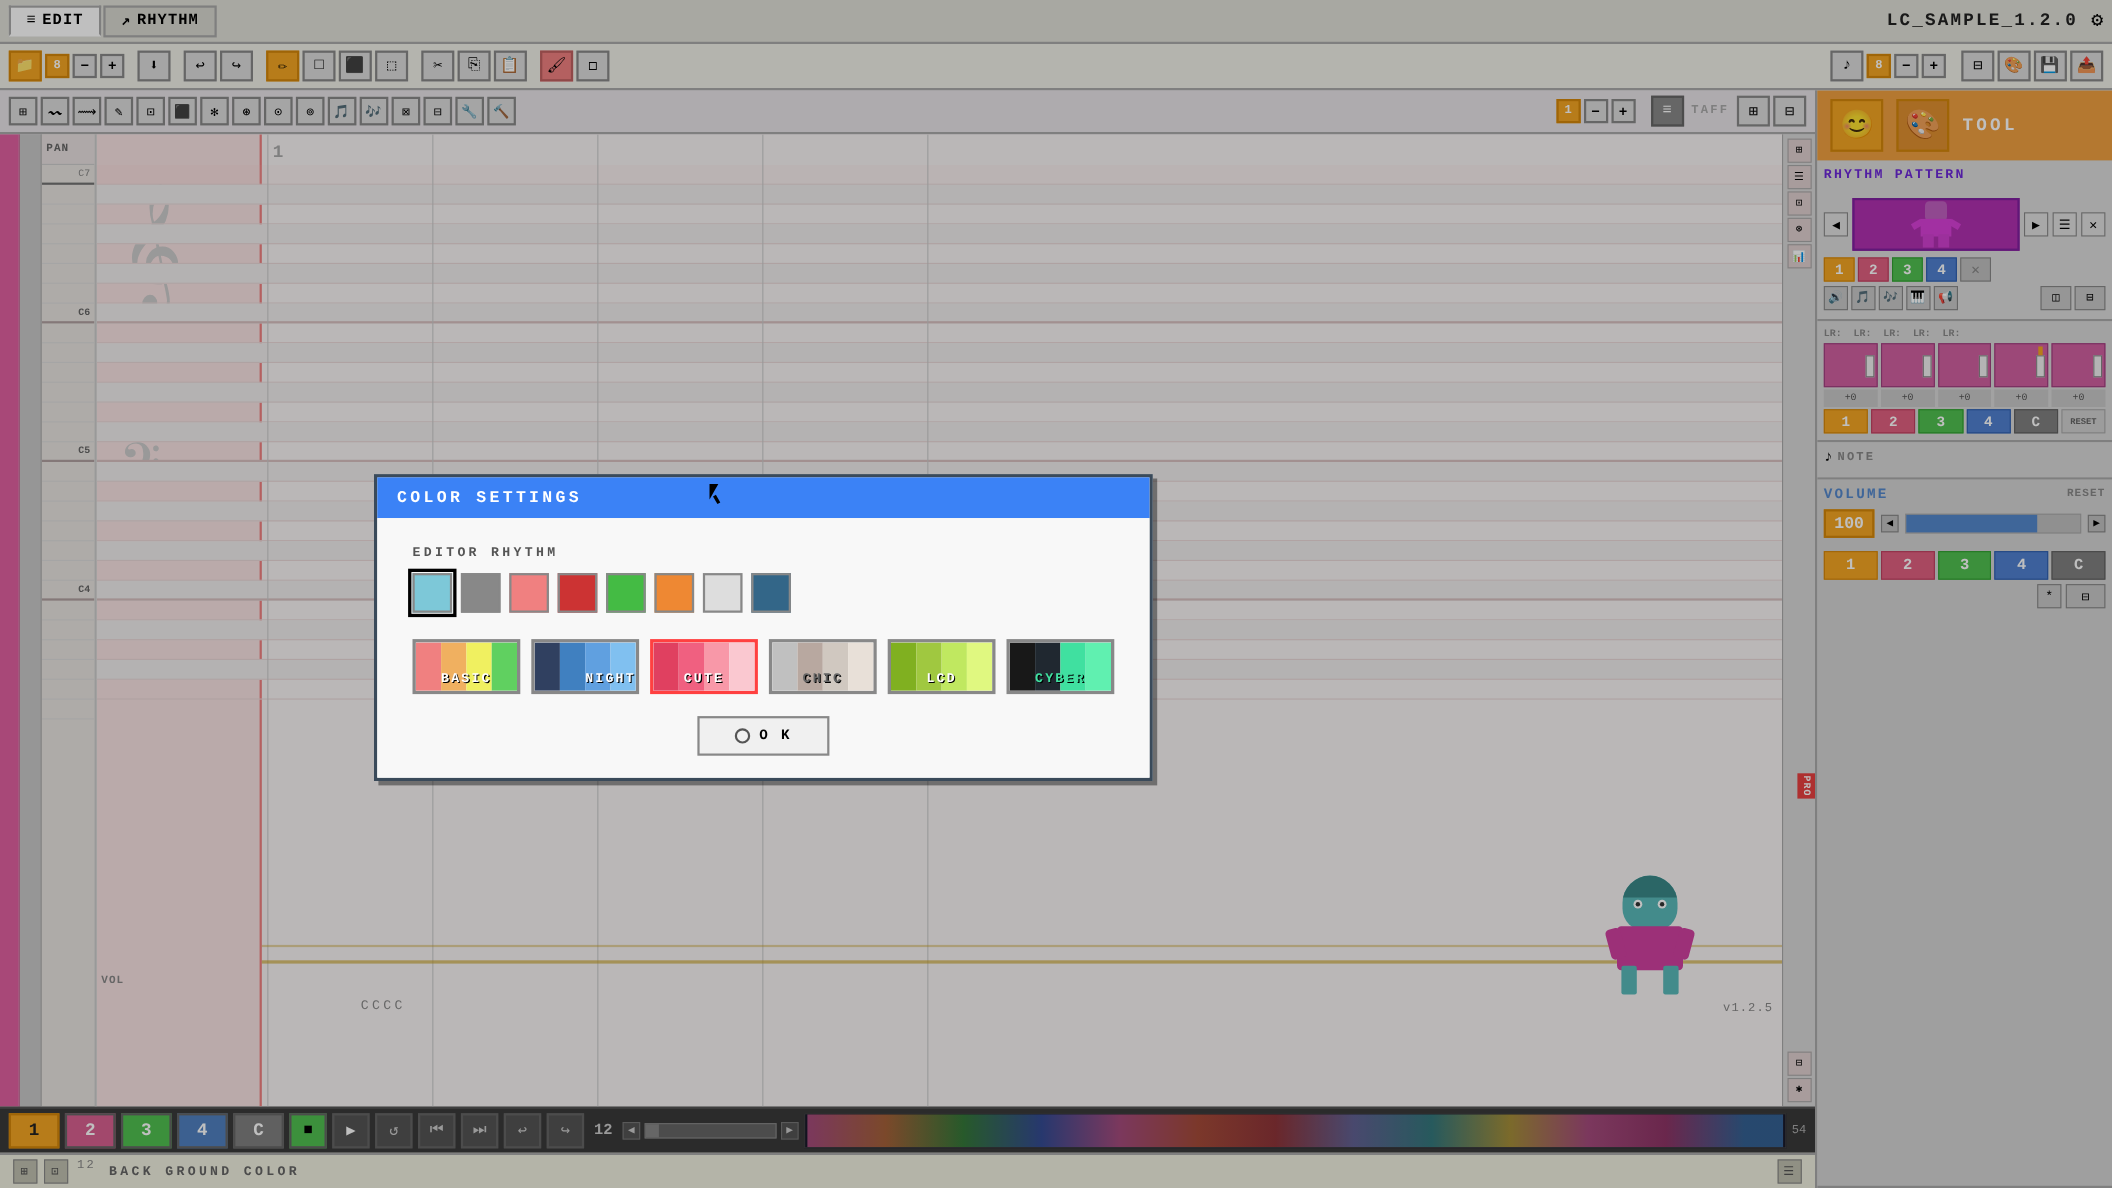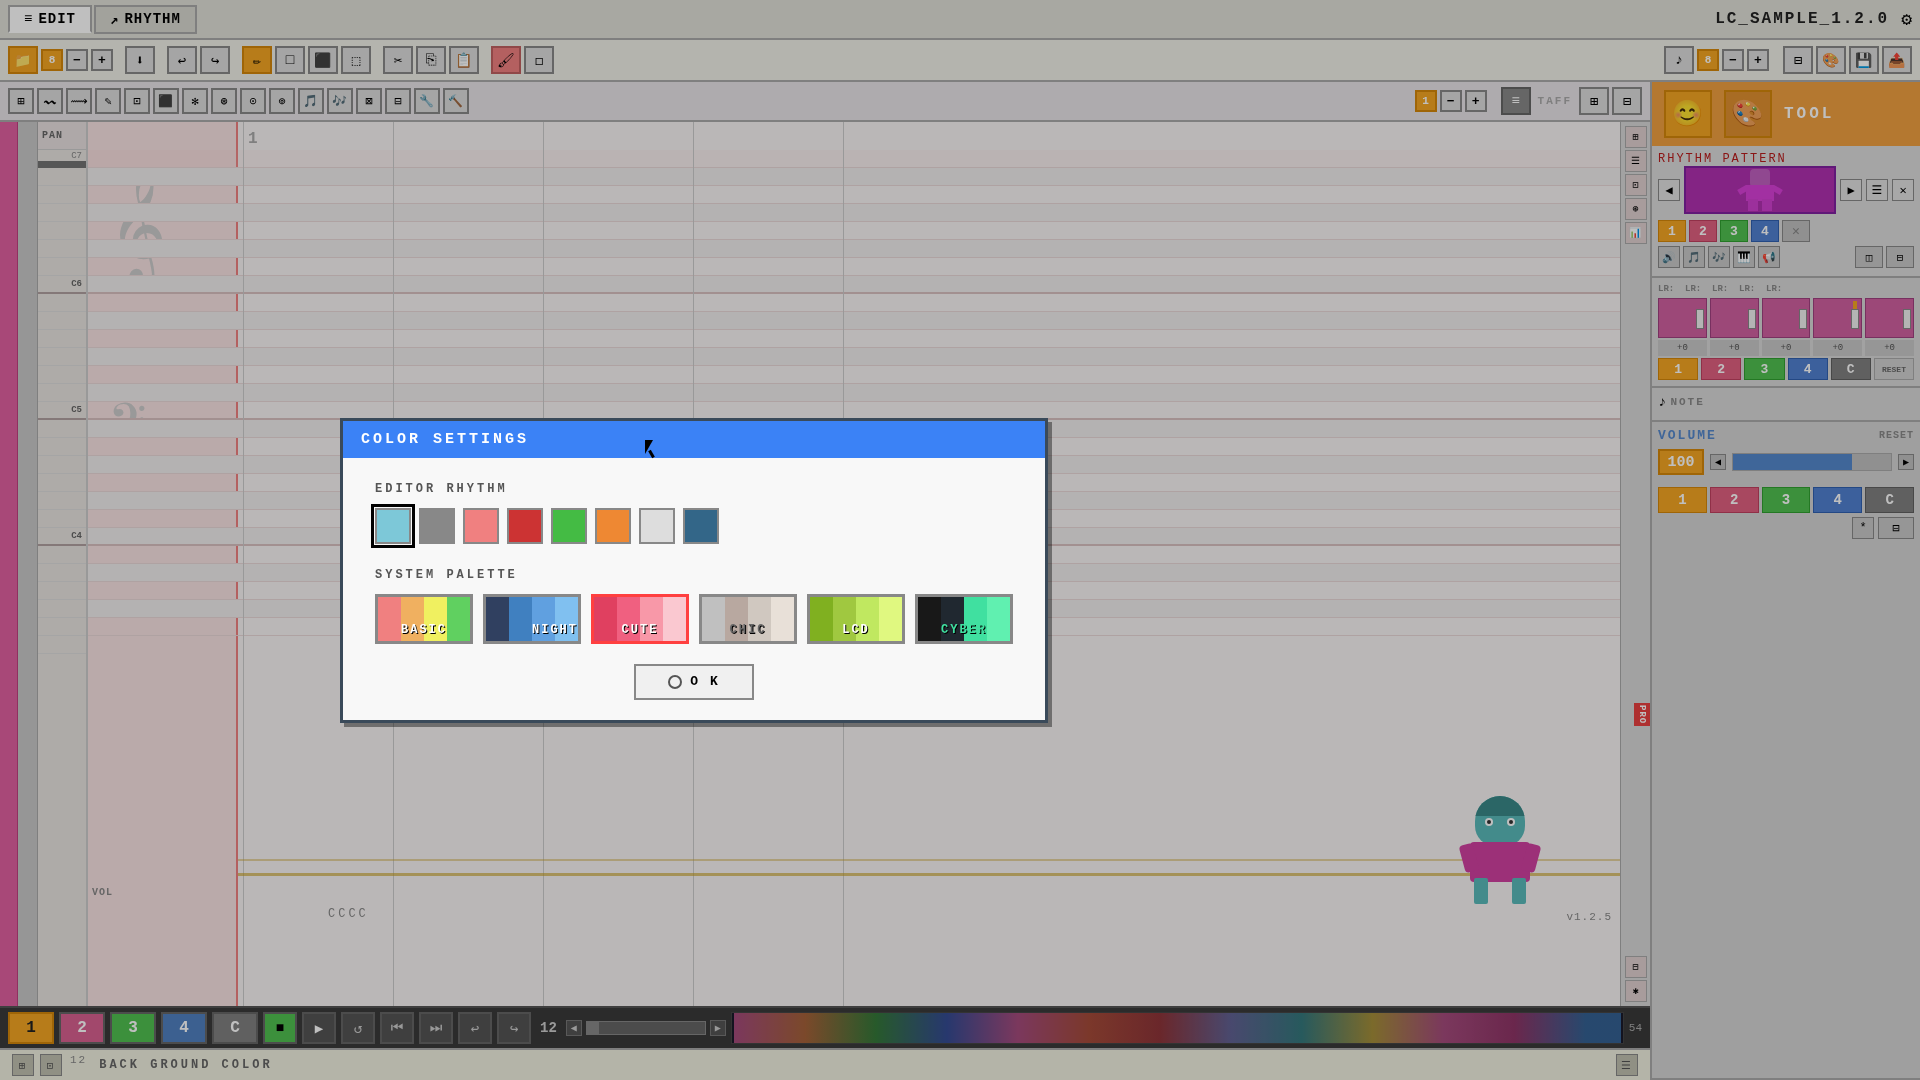--- a/index.html
+++ b/index.html
@@ -267,21 +267,21 @@
 
         <div style="width:20px;background:#c8c8c8;border-right:1px solid #aaa;display:flex;flex-direction:column;">
 
           <div style="flex:1;"></div>
         </div>
 
         <div style="width:50px;background:#e8e4e0;border-right:2px solid #ccc;display:flex;flex-direction:column;overflow:hidden;">
           <div style="height:28px;background:#e8e0e0;border-bottom:1px solid #ccc;display:flex;align-items:center;padding-left:4px;font-size:10px;font-weight:bold;color:#666;letter-spacing:1px;">PAN</div>
 
           <div style="flex:1;display:flex;flex-direction:column;overflow:hidden;">
-            <div style="height:18px;border-bottom:7px solid #737373;display:flex;align-items:center;justify-content:flex-end;padding-right:4px;font-size:9px;color:#888;">C7</div>
+            <div style="height:18px;border-bottom:2px solid #737373;display:flex;align-items:center;justify-content:flex-end;padding-right:4px;font-size:9px;color:#888;">C7</div>
             <div style="height:18px;border-bottom:1px solid #ddd;display:flex;align-items:center;justify-content:flex-end;padding-right:4px;font-size:9px;color:#888;"></div>
             <div style="height:18px;border-bottom:1px solid #ddd;display:flex;align-items:center;justify-content:flex-end;padding-right:4px;font-size:9px;color:#888;"></div>
             <div style="height:18px;border-bottom:1px solid #ddd;display:flex;align-items:center;justify-content:flex-end;padding-right:4px;font-size:9px;color:#888;"></div>
             <div style="height:18px;border-bottom:1px solid #ddd;display:flex;align-items:center;justify-content:flex-end;padding-right:4px;font-size:9px;color:#888;"></div>
             <div style="height:18px;border-bottom:1px solid #ddd;display:flex;align-items:center;justify-content:flex-end;padding-right:4px;font-size:9px;color:#888;"></div>
             <div style="height:18px;border-bottom:1px solid #ddd;display:flex;align-items:center;justify-content:flex-end;padding-right:4px;font-size:9px;color:#888;"></div>
             <div style="height:18px;border-bottom:2px solid #b0a0a0;display:flex;align-items:center;justify-content:flex-end;padding-right:4px;font-size:9px;font-weight:bold;color:#666;">C6</div>
             <div style="height:18px;border-bottom:1px solid #ddd;"></div>
             <div style="height:18px;border-bottom:1px solid #ddd;"></div>
             <div style="height:18px;border-bottom:1px solid #ddd;"></div>
@@ -457,21 +457,21 @@
 
     <div class="right-panel" style="width:270px;background:#d4d4d4;border-left:2px solid #aaa;display:flex;flex-direction:column;overflow:hidden;">
 
       <div style="background:#f0a040;padding:8px 12px;display:flex;align-items:center;gap:12px;">
         <div style="width:48px;height:48px;background:#f5a623;border:2px solid #d4870a;display:flex;align-items:center;justify-content:center;font-size:26px;cursor:pointer;">😊</div>
         <div style="width:48px;height:48px;background:#e09030;border:2px solid #d4870a;display:flex;align-items:center;justify-content:center;font-size:26px;cursor:pointer;">🎨</div>
         <div style="font-weight:bold;font-size:16px;letter-spacing:3px;color:#fff;">TOOL</div>
       </div>
 
       <div style="padding:6px;border-bottom:2px solid #aaa;background:#ddd;">
-        <div style="font-size:12px;font-weight:normal;letter-spacing:2px;color:#b91c1c;margin-bottom:0;">RHYTHM PATTERN</div>
+        <div style="font-size:12px;font-weight:bold;letter-spacing:2px;color:#6d28d9;margin-bottom:14px;">RHYTHM PATTERN</div>
         <div style="display:flex;align-items:center;gap:4px;margin-bottom:4px;">
           <div style="width:22px;height:22px;background:#e0e0e0;border:1.5px solid #888;display:flex;align-items:center;justify-content:center;cursor:pointer;font-size:12px;">◀</div>
 
           <div style="flex:1;height:48px;background:#b030b0;border:2px solid #8020a0;display:flex;align-items:center;justify-content:center;overflow:hidden;">
 
             <div style="width:36px;height:42px;position:relative;">
               <div style="position:absolute;top:0;left:8px;width:20px;height:18px;background:#c060c0;border-radius:4px;"></div>
               <div style="position:absolute;top:16px;left:4px;width:28px;height:16px;background:#d840d8;"></div>
               <div style="position:absolute;top:30px;left:6px;width:10px;height:12px;background:#d040d0;"></div>
               <div style="position:absolute;top:30px;right:6px;width:10px;height:12px;background:#d040d0;"></div>
@@ -613,21 +613,20 @@
 
           <div style="width:36px;height:36px;background:#44bb44;border:2px solid #888;cursor:pointer;"></div>
 
           <div style="width:36px;height:36px;background:#ee8833;border:2px solid #888;cursor:pointer;"></div>
 
           <div style="width:36px;height:36px;background:#dddddd;border:2px solid #888;cursor:pointer;"></div>
 
           <div style="width:36px;height:36px;background:#336688;border:2px solid #888;cursor:pointer;"></div>
         </div>
 
-        <div style="font-size:12px;font-weight:bold;letter-spacing:3px;color:#555;margin-bottom:12px;">SYSTEM PALETTE</div>
 
         <div style="display:flex;gap:10px;margin-bottom:20px;flex-wrap:wrap;">
 
           <div style="width:98px;height:50px;border:3px solid #888;cursor:pointer;position:relative;overflow:hidden;display:flex;flex-direction:column;">
             <div style="display:flex;flex:1;">
               <div style="flex:1;background:#f08080;"></div>
               <div style="flex:1;background:#f0b060;"></div>
               <div style="flex:1;background:#f0f060;"></div>
               <div style="flex:1;background:#60d060;"></div>
             </div>

